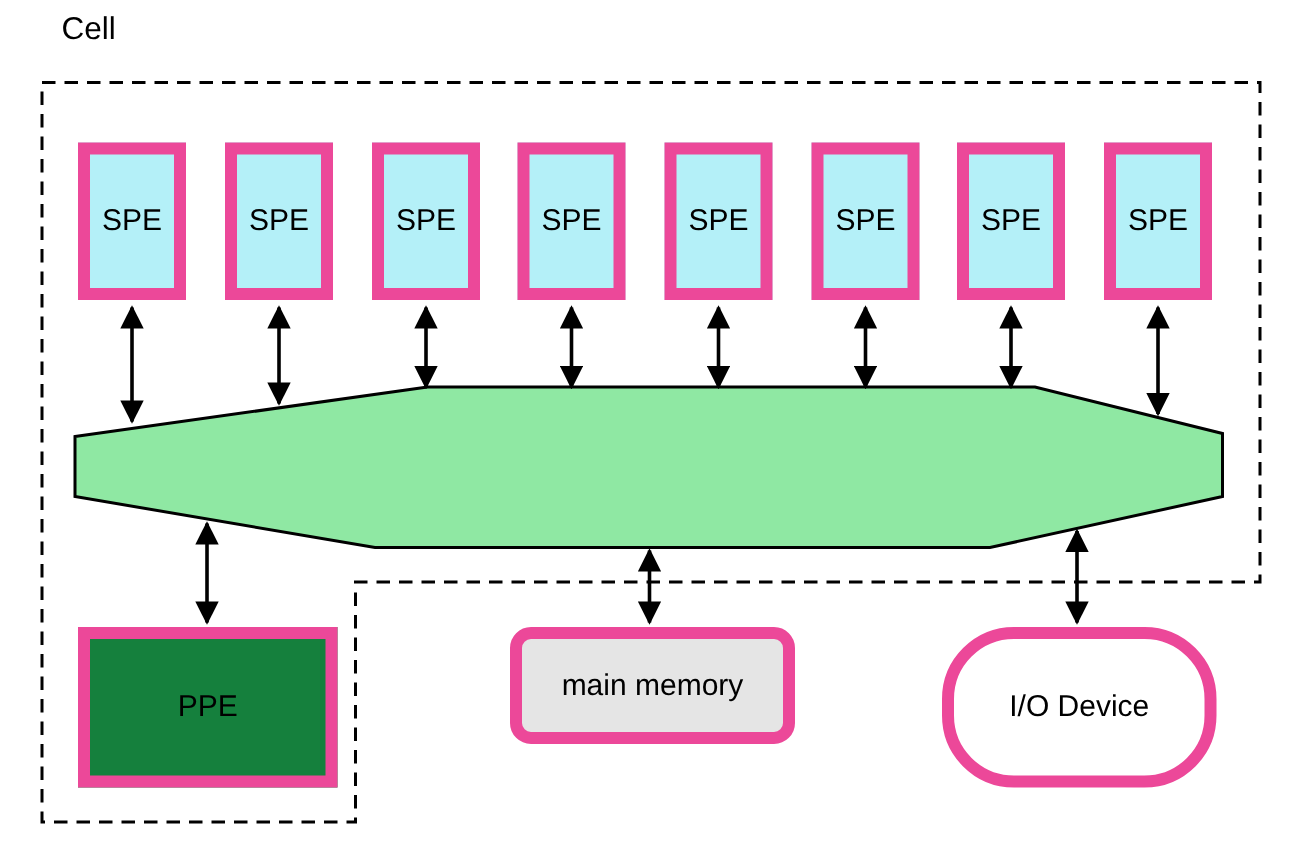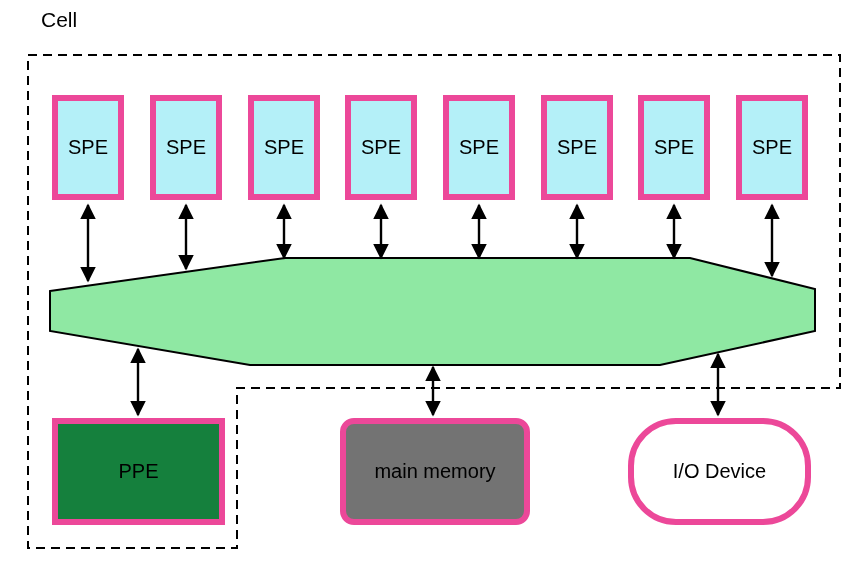--- a/index.html
+++ b/index.html
@@ -22,21 +22,21 @@
   .cell-title {
     position: absolute;
     left: 41px;
     top: 8px;
     font-size: 21px;
     color: #000;
   }
   .node {
     position: absolute;
     box-sizing: border-box;
-    border: 6px solid #ec4899;
+    border: 8px solid #ec4899;
     display: flex;
     align-items: center;
     justify-content: center;
     font-size: 20px;
     color: #000;
     background: #fff;
   }
   .spe {
     top: 95px;
     width: 72px;
@@ -47,23 +47,23 @@
     left: 52px;
     top: 418px;
     width: 173px;
     height: 107px;
     background: #15803d;
   }
   .memory {
     left: 340px;
     top: 418px;
     width: 190px;
-    height: 107px;
+    height: 78px;
     border-radius: 14px;
-    background: #737373;
+    background: #e5e5e5;
   }
   .iodevice {
     left: 628px;
     top: 418px;
     width: 183px;
     height: 107px;
     border-radius: 48px;
     background: #ffffff;
   }
   .eib-label {

